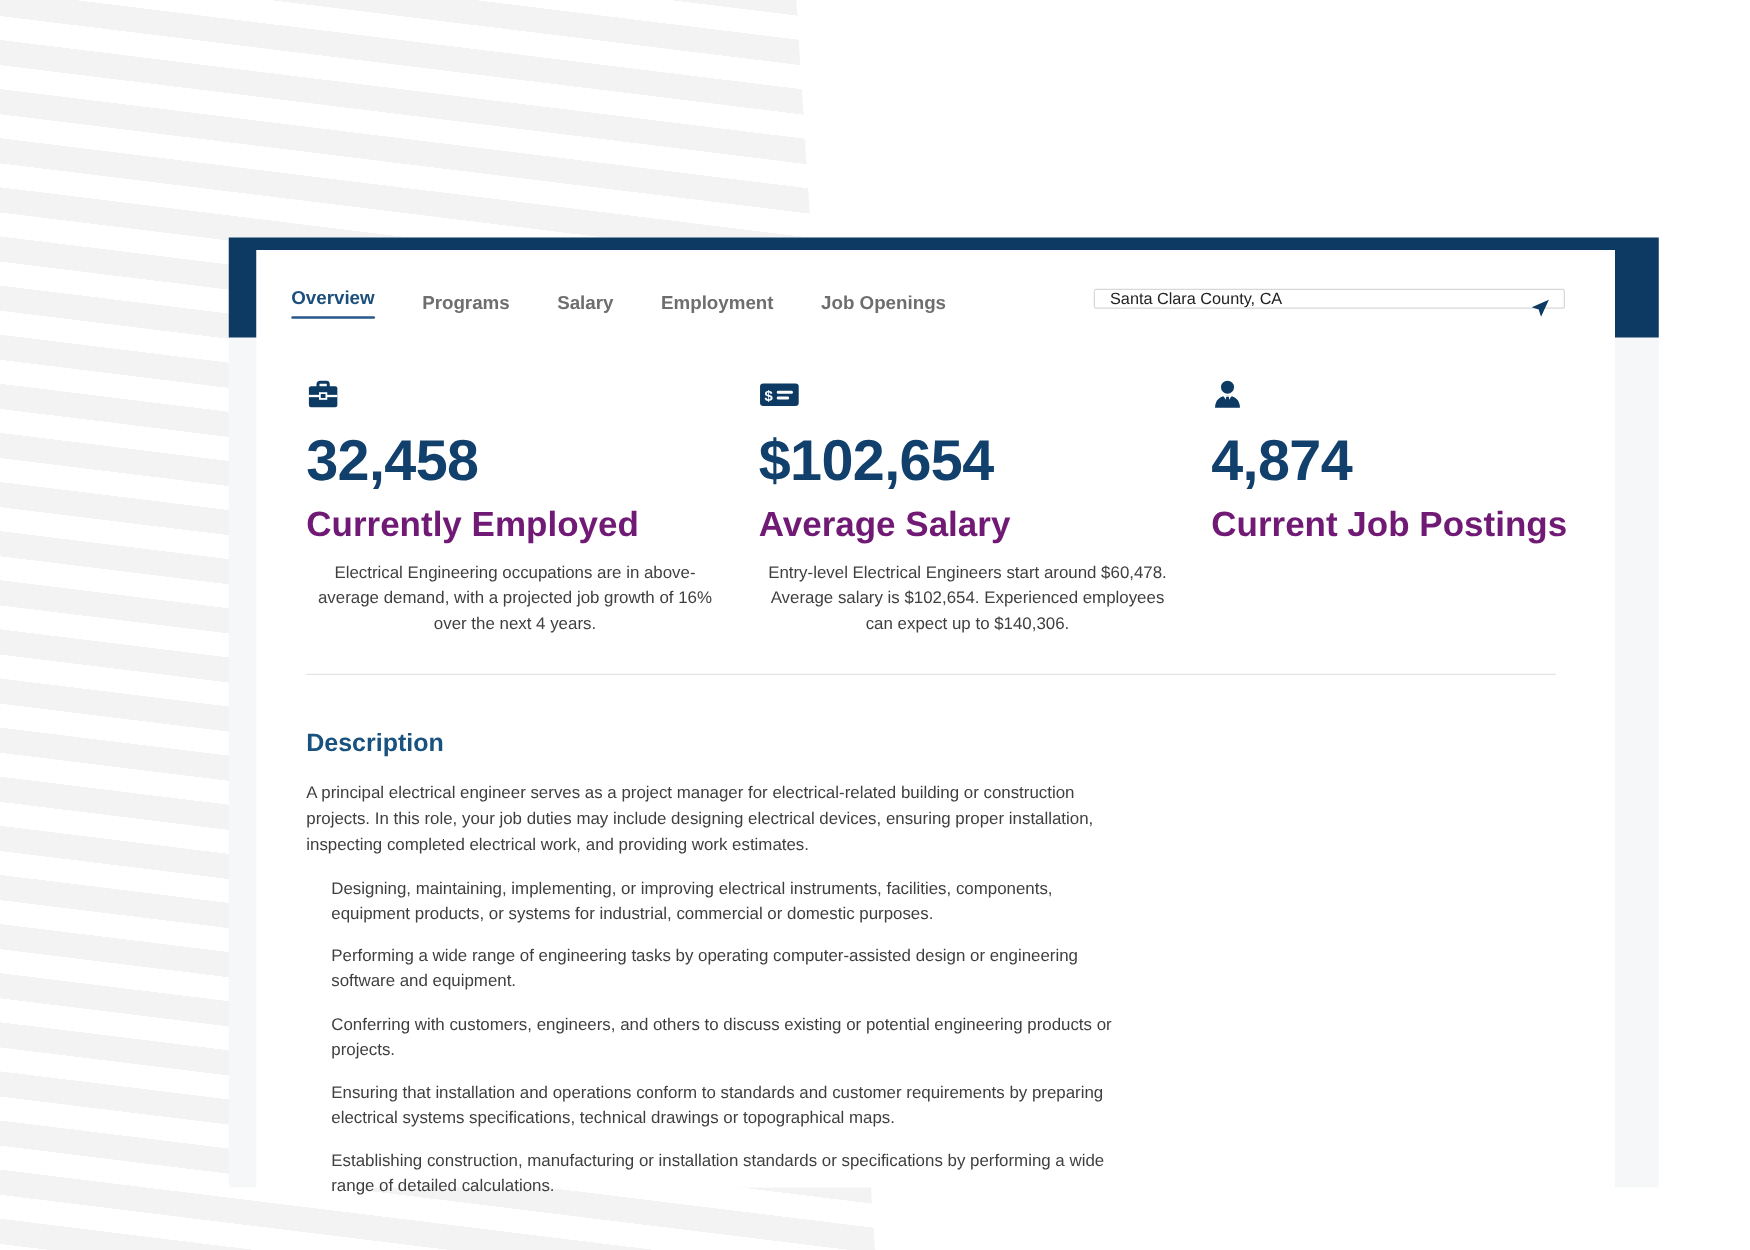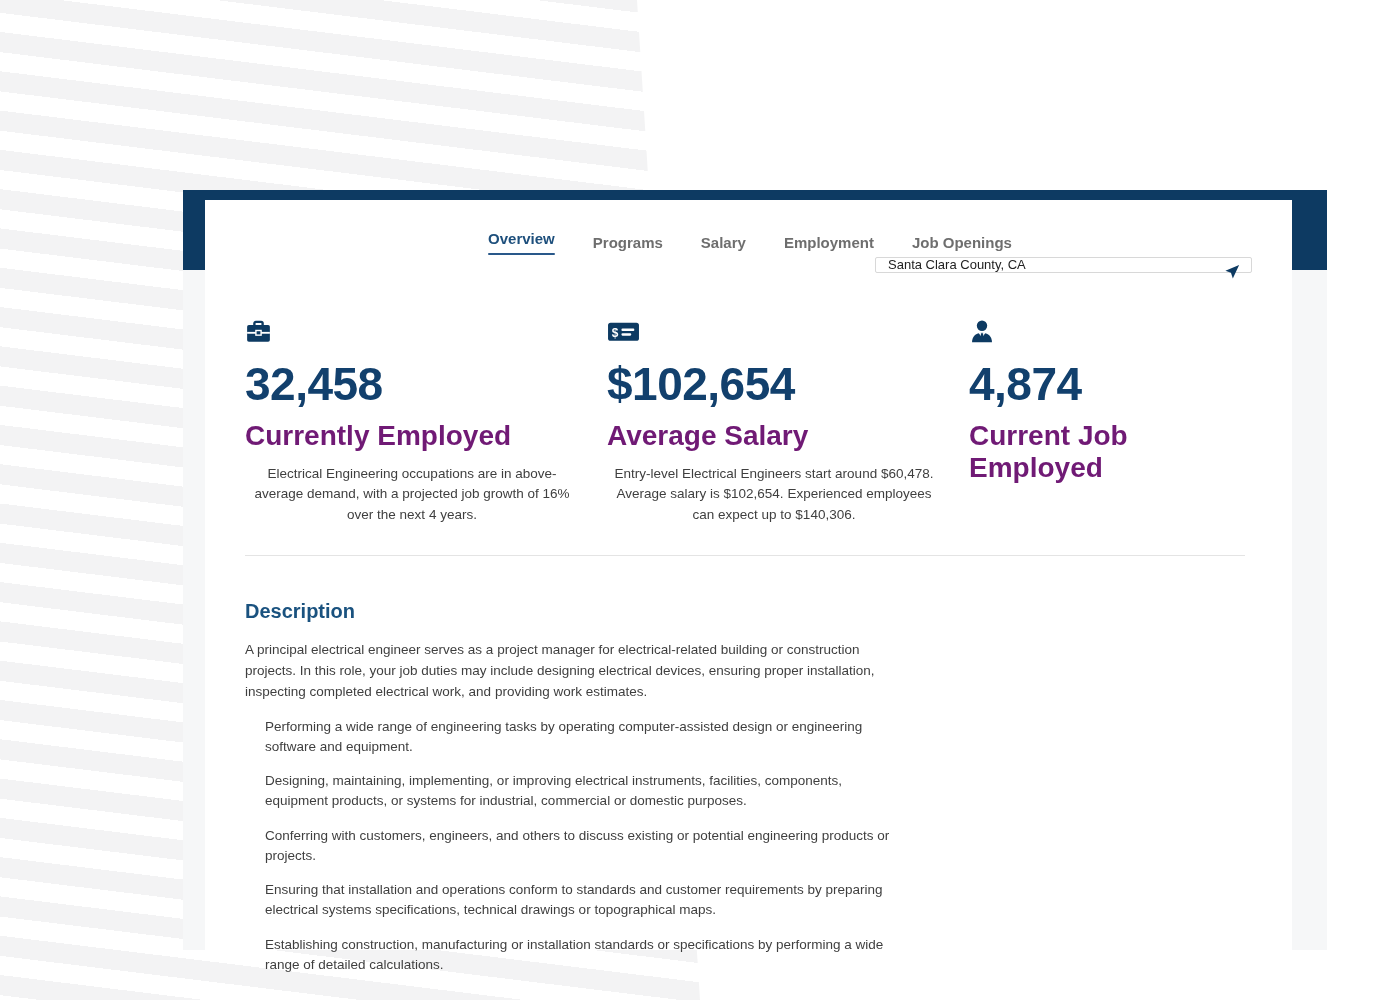--- a/index.html
+++ b/index.html
@@ -22,23 +22,22 @@
     background:#f6f7f8;
   }
   .backing .navy-band { position:absolute; top:0; left:0; right:0; height:80px; background:#0d3a62; }
   
   .card {
     position:absolute; left:205px; top:200px; width:1087px; height:750px;
     background:#ffffff;
   }
   
   .card-header {
-    display:flex; align-items:center;
-    padding:30px 40px 0 43px;
-    flex-direction:column;
+    display:flex; align-items:flex-start;
+    padding:30px 40px 0 28px;
   }
   .tabs { display:flex; gap:38px; align-items:center; }
   .tab {
     font-size:15px; font-weight:700; color:#6e6e6e;
     background:none; border:none; cursor:pointer; padding:0;
     font-family:"Liberation Sans", sans-serif;
   }
   .tab.active { color:#1d4f7c; }
   .tab.active::after { content:""; display:block; height:2px; background:#29588a; margin-top:6px; border-radius:1px; }
   .search-wrap {
@@ -138,32 +137,32 @@
     <div class="stat">
       <div class="stat-icon">
         <svg viewBox="0 0 24 24" width="26" height="26">
           <circle cx="12" cy="6.2" r="4.8" fill="#0d3a62"></circle>
           <path d="M2.8 21.5 C2.8 15.8 6.4 12.6 12 12.6 C17.6 12.6 21.2 15.8 21.2 21.5 Z" fill="#0d3a62"></path>
           <path d="M8.8 12.6 L12 17.2 L15.2 12.6 Z" fill="#ffffff"></path>
           <path d="M11 13.2 L13 13.2 L13.4 18.6 L12 21 L10.6 18.6 Z" fill="#0d3a62"></path>
         </svg>
       </div>
       <div class="stat-value">4,874</div>
-      <div class="stat-label">Current Job Employed</div>
+      <div class="stat-label">Current Job Postings</div>
     </div>
 
   </div>
 
   <hr class="divider">
 
   <div class="description">
     <h2>Description</h2>
     <p class="intro">A principal electrical engineer serves as a project manager for electrical-related building or construction projects. In this role, your job duties may include designing electrical devices, ensuring proper installation, inspecting completed electrical work, and providing work estimates.</p>
     <div class="duty-list">
+      <p>Designing, maintaining, implementing, or improving electrical instruments, facilities, components, equipment products, or systems for industrial, commercial or domestic purposes.</p>
       <p>Performing a wide range of engineering tasks by operating computer-assisted design or engineering software and equipment.</p>
-      <p>Designing, maintaining, implementing, or improving electrical instruments, facilities, components, equipment products, or systems for industrial, commercial or domestic purposes.</p>
       <p>Conferring with customers, engineers, and others to discuss existing or potential engineering products or projects.</p>
       <p>Ensuring that installation and operations conform to standards and customer requirements by preparing electrical systems specifications, technical drawings or topographical maps.</p>
       <p>Establishing construction, manufacturing or installation standards or specifications by performing a wide range of detailed calculations.</p>
     </div>
   </div>
 
 </div>
 
 </body></html>

